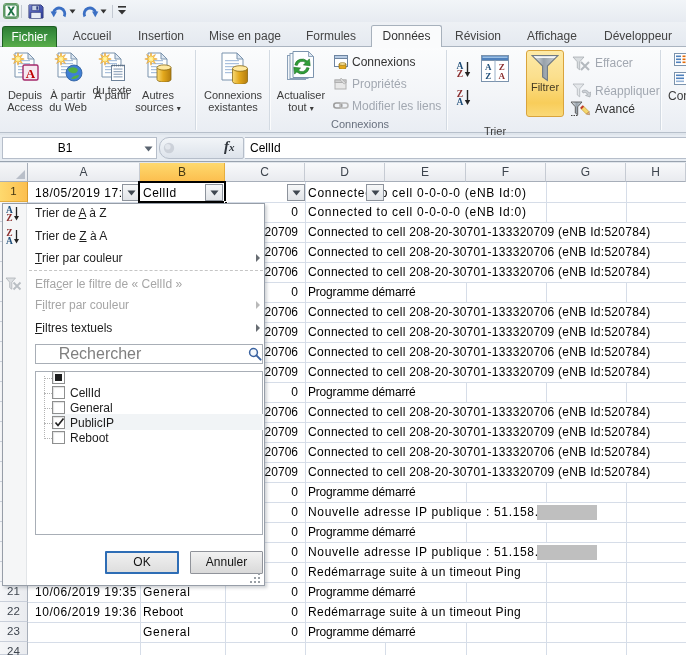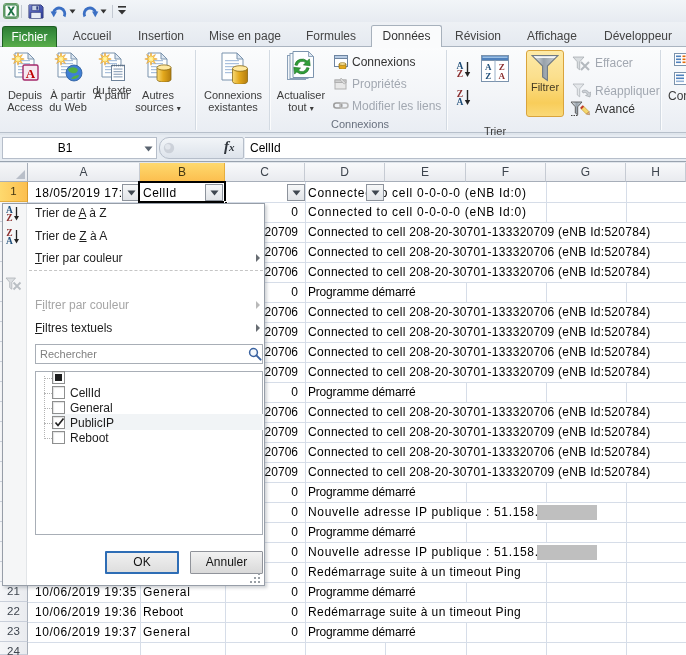--- a/index.html
+++ b/index.html
@@ -512,21 +512,20 @@
 <div class="celltxt" style="left:225px;top:562px;width:73px;text-align:right;">0</div>
 <div class="celltxt" style="left:308px;top:562px;letter-spacing:0.41px;">Redémarrage suite à un timeout Ping</div>
 <div class="celltxt" style="left:28px;top:582px;width:109px;text-align:right;letter-spacing:0.53px;">10/06/2019 19:35</div>
 <div class="celltxt" style="left:143px;top:582px;letter-spacing:0.7px;">General</div>
 <div class="celltxt" style="left:225px;top:582px;width:73px;text-align:right;">0</div>
 <div class="celltxt" style="left:308px;top:582px;letter-spacing:-0.19px;">Programme démarré</div>
 <div class="celltxt" style="left:28px;top:602px;width:109px;text-align:right;letter-spacing:0.53px;">10/06/2019 19:36</div>
 <div class="celltxt" style="left:143px;top:602px;letter-spacing:0.3px;">Reboot</div>
 <div class="celltxt" style="left:225px;top:602px;width:73px;text-align:right;">0</div>
 <div class="celltxt" style="left:308px;top:602px;letter-spacing:0.41px;">Redémarrage suite à un timeout Ping</div>
-<div class="celltxt" style="left:28px;top:622px;width:109px;text-align:right;letter-spacing:0.53px;">10/06/2019 19:37</div>
 <div class="celltxt" style="left:143px;top:622px;letter-spacing:0.7px;">General</div>
 <div class="celltxt" style="left:225px;top:622px;width:73px;text-align:right;">0</div>
 <div class="celltxt" style="left:308px;top:622px;letter-spacing:-0.19px;">Programme démarré</div>
 <div class="ab" style="left:537px;top:505px;width:60px;height:15px;background:#bfbfbf;"></div>
 <div class="ab" style="left:537px;top:545px;width:60px;height:15px;background:#bfbfbf;"></div>
 <div class="celltxt" style="left:28px;top:183px;width:109px;text-align:right;letter-spacing:0.53px;">18/05/2019 17:24</div>
 <div class="celltxt" style="left:143px;top:183px;letter-spacing:0.5px;">CellId</div>
 <div class="celltxt" style="left:308px;top:183px;letter-spacing:0.72px;">Connected to cell 0-0-0-0 (eNB Id:0)</div>
 <div class="ddbtn" style="left:122px;top:184px;">
       <svg width="9" height="6" viewBox="0 0 9 6">
@@ -550,20 +549,21 @@
     </div>
 <div class="ab" style="left:138px;top:181px;width:88px;height:22px;border:2px solid #000;background:transparent;"></div>
 <div class="ab" style="left:224px;top:201px;width:4px;height:4px;background:#000;border:1px solid #fff;"></div>
 <div class="ab" style="left:2px;top:203px;width:263px;height:383px;background:#fff;border:1px solid #979ea8;box-shadow:2px 2px 3px rgba(100,108,120,0.30);"></div>
 <div class="ab" style="left:3px;top:204px;width:24px;height:381px;background:#f5f6f7;border-right:1px solid #e2e5e8;"></div>
 <div class="mnutxt" style="top:205px;color:#1e1e1e;">Trier de <u class="sc">A</u> à Z</div>
 <div class="mnutxt" style="top:228px;color:#1e1e1e;">Trier de <u class="sc">Z</u> à A</div>
 <div class="mnutxt" style="top:250px;color:#1e1e1e;"><u class="sc">T</u>rier par couleur</div>
 <div class="arrow-r" style="left:256px;top:254px;border-left-color:#676c72;"></div>
 <div class="ab" style="left:29px;top:270px;width:234px;height:0;border-top:1px dashed #c5c5c5;"></div>
+<div class="mnutxt" style="top:276px;color:#a6a6a6;">Effa<u class="sc">c</u>er le filtre de «&nbsp;CellId&nbsp;»</div>
 <div class="mnutxt" style="top:297px;color:#a6a6a6;">F<u class="sc">i</u>ltrer par couleur</div>
 <div class="arrow-r" style="left:256px;top:301px;border-left-color:#b9b9b9;"></div>
 <div class="mnutxt" style="top:320px;color:#1e1e1e;"><u class="sc">F</u>iltres textuels</div>
 <div class="arrow-r" style="left:256px;top:324px;border-left-color:#676c72;"></div>
 <svg class="ab" style="left:5px;top:206px" width="16" height="15" viewBox="0 0 16 15">
 <text x="4.5" y="7" font-family="Liberation Serif" font-size="9.5" font-weight="bold" fill="#1f4e79" text-anchor="middle">A</text>
 <text x="4.5" y="14.5" font-family="Liberation Serif" font-size="9.5" font-weight="bold" fill="#8b2e2e" text-anchor="middle">Z</text>
 <path d="M11.5 1 v9.5" stroke="#222" stroke-width="1.3"></path>
 <path d="M9 10 l2.5 4.5 2.5 -4.5 z" fill="#222"></path>
 </svg>
@@ -571,21 +571,21 @@
 <text x="4.5" y="7" font-family="Liberation Serif" font-size="9.5" font-weight="bold" fill="#8b2e2e" text-anchor="middle">Z</text>
 <text x="4.5" y="14.5" font-family="Liberation Serif" font-size="9.5" font-weight="bold" fill="#1f4e79" text-anchor="middle">A</text>
 <path d="M11.5 1 v9.5" stroke="#222" stroke-width="1.3"></path>
 <path d="M9 10 l2.5 4.5 2.5 -4.5 z" fill="#222"></path>
 </svg>
 <svg class="ab" style="left:5px;top:277px" width="17" height="14" viewBox="0 0 17 14">
 <path d="M1 1 h9.5 l-3.7 4.2 v7 l-2.1 -1.6 v-5.4 z" fill="#dcdfe2" stroke="#adb2b7" stroke-width="0.8"></path>
 <path d="M8.5 5.5 l7 7 m0 -7 l-7 7" stroke="#b9bec3" stroke-width="1.8"></path>
 </svg>
 <div class="ab" style="left:35px;top:344px;width:228px;height:20px;background:#fff;border:1px solid #a8aeb6;"></div>
-<div class="ab" style="left:40px;top:345px;width:120px;height:18px;font-size:11px;color:#7f7f7f;text-align:left;font-weight:normal;line-height:18px;white-space:nowrap;">Rechercher</div>
+<div class="ab" style="left:40px;top:345px;width:120px;height:18px;font-size:16px;color:#7f7f7f;text-align:center;font-weight:normal;line-height:18px;white-space:nowrap;">Rechercher</div>
 <svg class="ab" style="left:248px;top:347px" width="15" height="15" viewBox="0 0 15 15">
 <circle cx="5.5" cy="5.5" r="3.9" fill="#f4f8fc" stroke="#3a62a0" stroke-width="1.5"></circle>
 <path d="M8.4 8.4 L12.6 12.6" stroke="#3a62a0" stroke-width="2" stroke-linecap="round"></path>
 </svg>
 <div class="ab" style="left:35px;top:371px;width:228px;height:164px;background:#fff;border:1px solid #a8aeb6;"></div>
 <div class="ab" style="left:44px;top:376px;width:0;height:63px;border-left:1px dotted #b4b4b4;"></div>
 <div class="ab" style="left:44px;top:378px;width:8px;height:0;border-top:1px dotted #b4b4b4;"></div>
 <div class="ab" style="left:52px;top:371px;width:13px;height:13px;background:#fff;border:1px solid #8e8f8f;box-shadow:inset 1px 1px 1px rgba(0,0,0,0.12);"></div>
 <div class="ab" style="left:55px;top:374px;width:7px;height:7px;background:#1e1e1e;"></div>
 <div class="ab" style="left:44px;top:393px;width:8px;height:0;border-top:1px dotted #b4b4b4;"></div>

